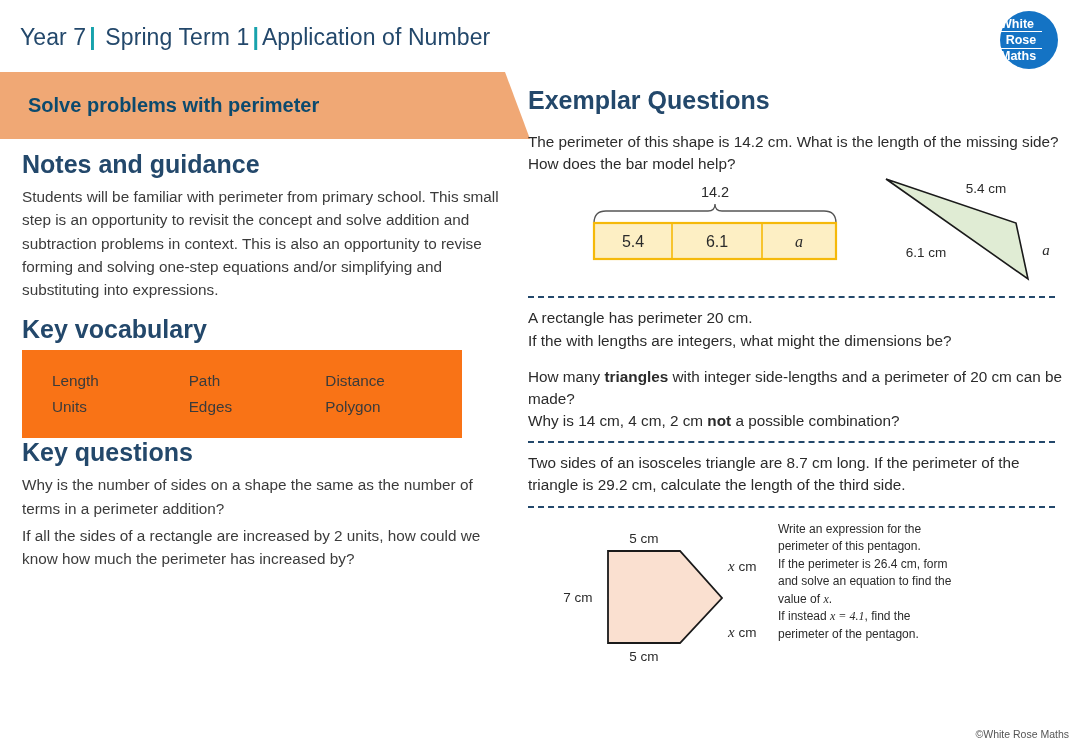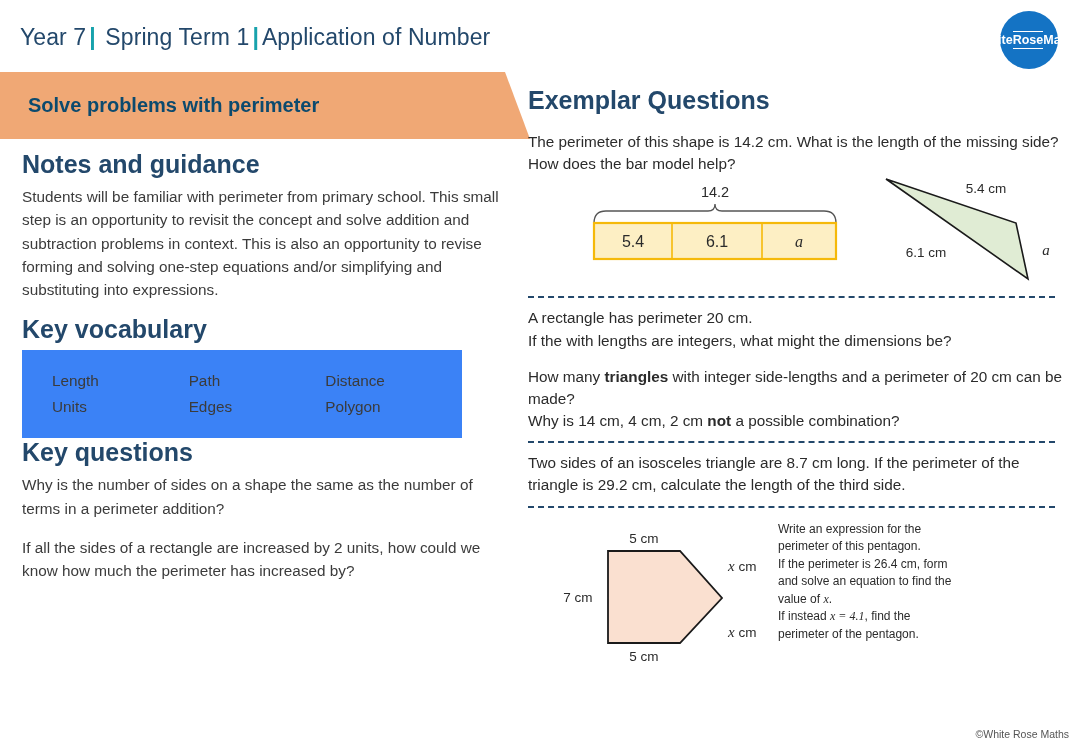--- a/index.html
+++ b/index.html
@@ -42,22 +42,21 @@
 
   
   .logo {
     position: absolute;
     left: 1000px; top: 11px;
     width: 58px; height: 58px;
     border-radius: 50%;
     background: #1473c4;
     color: #ffffff;
     display: flex;
-    flex-direction: row;
-    align-items: center;
+    flex-direction: column;
     justify-content: center;
     line-height: 1.0;
   }
   .logo span {
     font-size: 12.5px;
     font-weight: 700;
     display: block;
   }
   .logo .logo-rose {
     border-top: 1.5px solid #ffffff;
@@ -100,37 +99,37 @@
   .body-text {
     font-size: 15.3px;
     color: #3b3b3b;
     line-height: 1.52;
   }
   .notes-block { margin-bottom: 14px; }
 
   
   .vocab-head { margin-top: 16px; }
   .vocab-box {
-    background: #3b82f6;
+    background: #f97316;
     width: 440px;
     padding: 18px 0 18px 0;
     box-sizing: border-box;
   }
   .vocab-row {
     display: flex;
     padding: 4px 0 4px 30px;
   }
   .vocab-row span {
     width: 138px;
     font-size: 15.3px;
     color: #3b3b3b;
   }
 
   .kq-head { margin-top: 20px; }
-  .kq-para { margin-bottom: 16px; }
+  .kq-para { margin-bottom: 4px; }
 
   
   .right-col {
     position: absolute;
     left: 528px; top: 86px;
     width: 540px;
   }
   .exemplar-head {
     margin: 0 0 16px 0;
     font-size: 25px;

